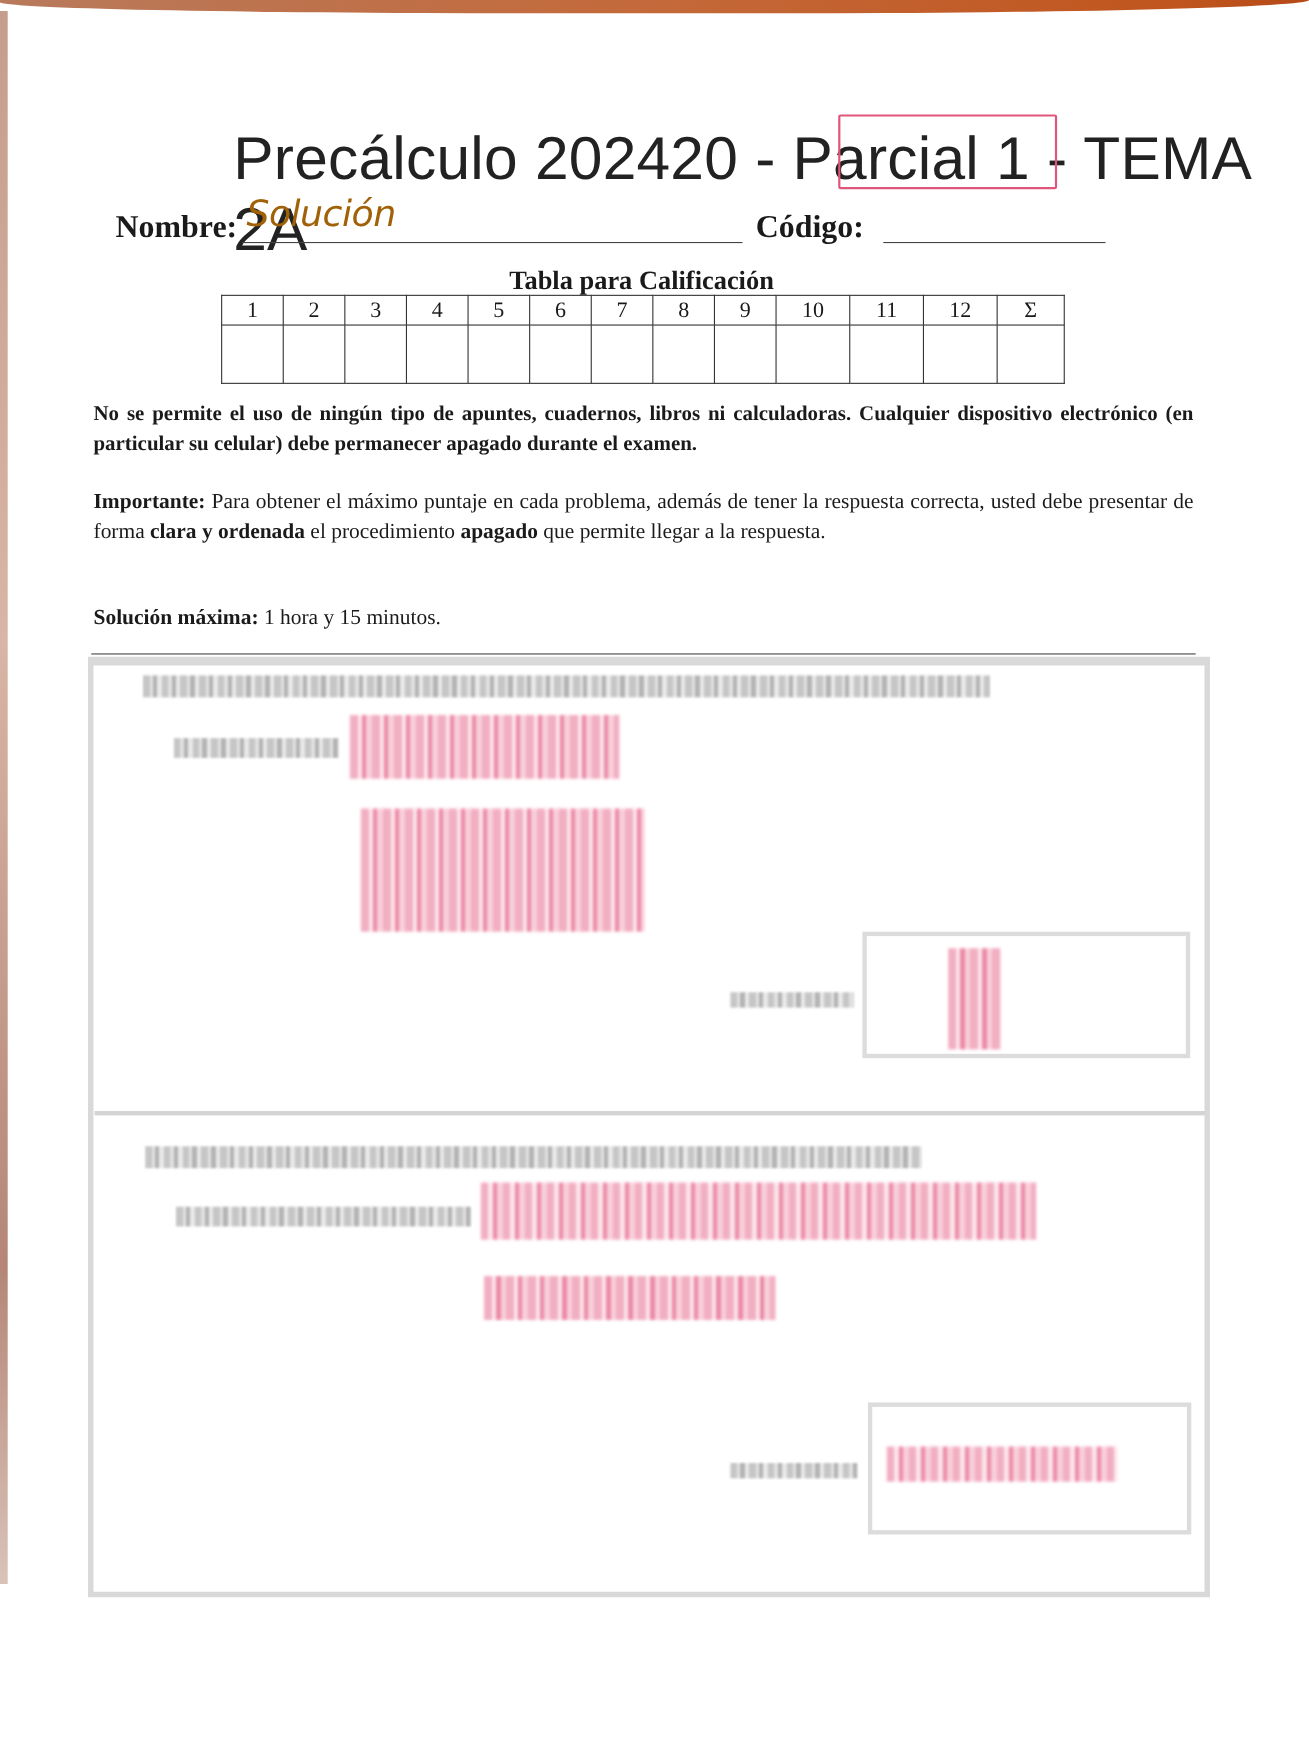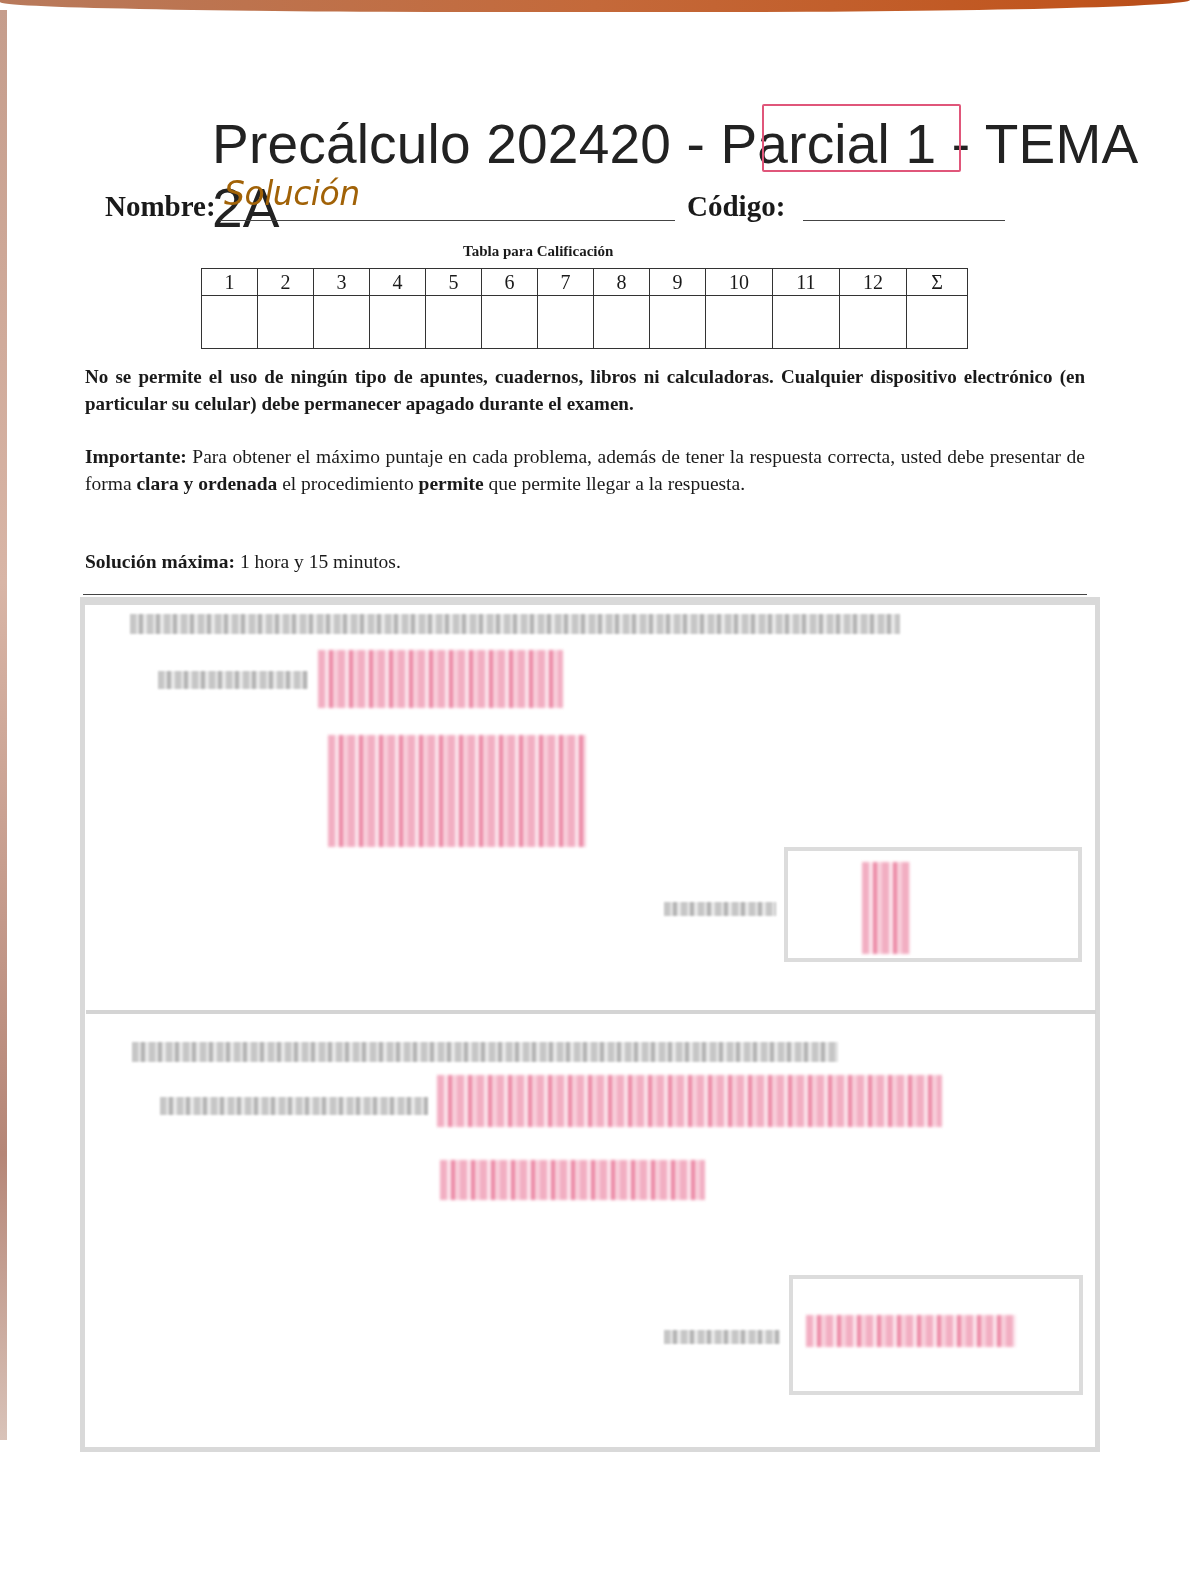--- a/index.html
+++ b/index.html
@@ -42,21 +42,21 @@
   }
   .code-label {
     position: absolute; left: 687px; top: 190px;
     font-family: Liberation Serif, serif; font-weight: bold; font-size: 29px;
   }
   .code-line {
     position: absolute; left: 803px; top: 220px; width: 202px; border-bottom: 1.2px solid #444;
   }
   .grade-caption {
     position: absolute; left: 463px; top: 243px;
-    font-family: "Liberation Serif", serif; font-weight: bold; font-size: 15px;
+    font-family: "Liberation Serif", serif; font-weight: bold; font-size: 24px;
   }
   table.grade {
     position: absolute; left: 201px; top: 268px; width: 766px;
     border-collapse: collapse; table-layout: fixed;
     font-family: "Liberation Serif", serif; font-size: 20px;
   }
   table.grade td {
     border: 1.4px solid #333; text-align: center; padding: 0;
   }
   table.grade tr.head td { height: 26px; }
@@ -165,21 +165,21 @@
     <td></td>
     <td></td>
     <td></td>
   </tr>
 </tbody>
   </table>
 
 <div class="rules">No se permite el uso de ningún tipo de apuntes, cuadernos, libros ni calculadoras. Cualquier dispositivo electrónico (en particular su celular) debe permanecer apagado durante el examen.</div>
 
 <div class="important">
-  <b>Importante:</b><span> Para obtener el máximo puntaje en cada problema, además de tener la respuesta correcta, usted debe presentar de forma </span><b>clara y ordenada</b><span> el procedimiento </span><b>permite</b><span> que permite llegar a la respuesta.</span>
+  <b>Importante:</b><span> Para obtener el máximo puntaje en cada problema, además de tener la respuesta correcta, usted debe presentar de forma </span><b>clara y ordenada</b><span> el procedimiento </span><b>apagado</b><span> que permite llegar a la respuesta.</span>
 </div>
 
 <div class="duration">
   <b>Solución máxima:</b><span> 1 hora y 15 minutos.</span>
 </div>
 
 <div class="hrule"></div>
 
 <div class="problems"></div>
 <div class="problem-divider"></div>

